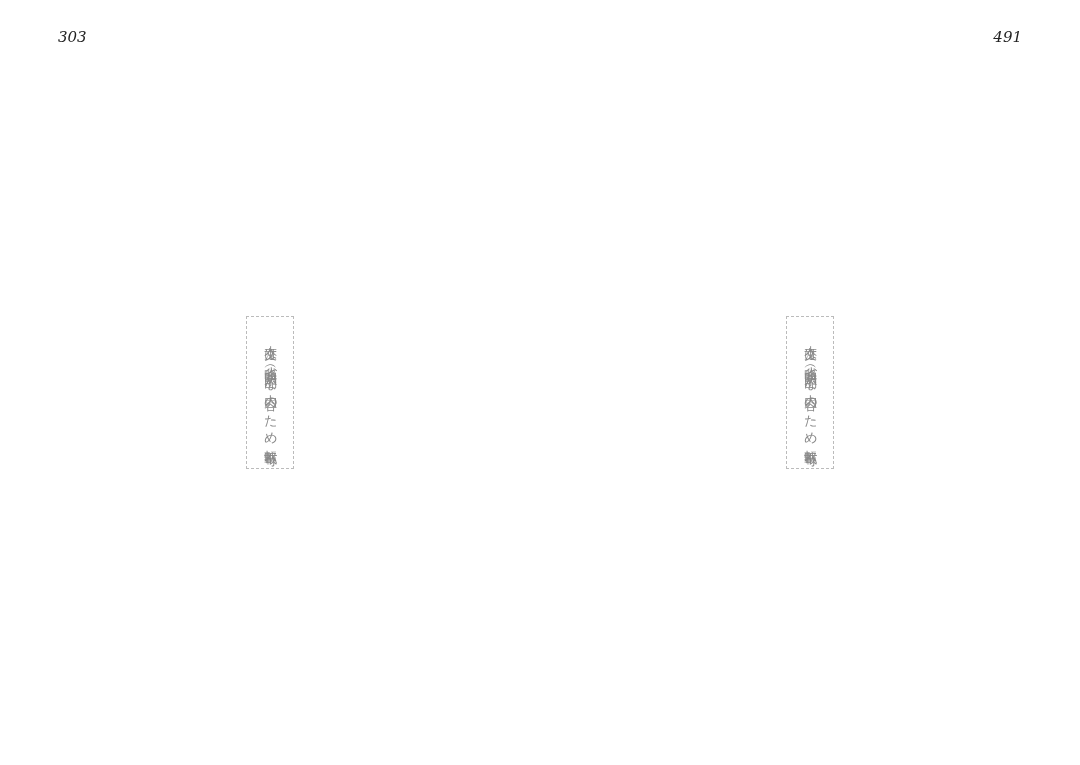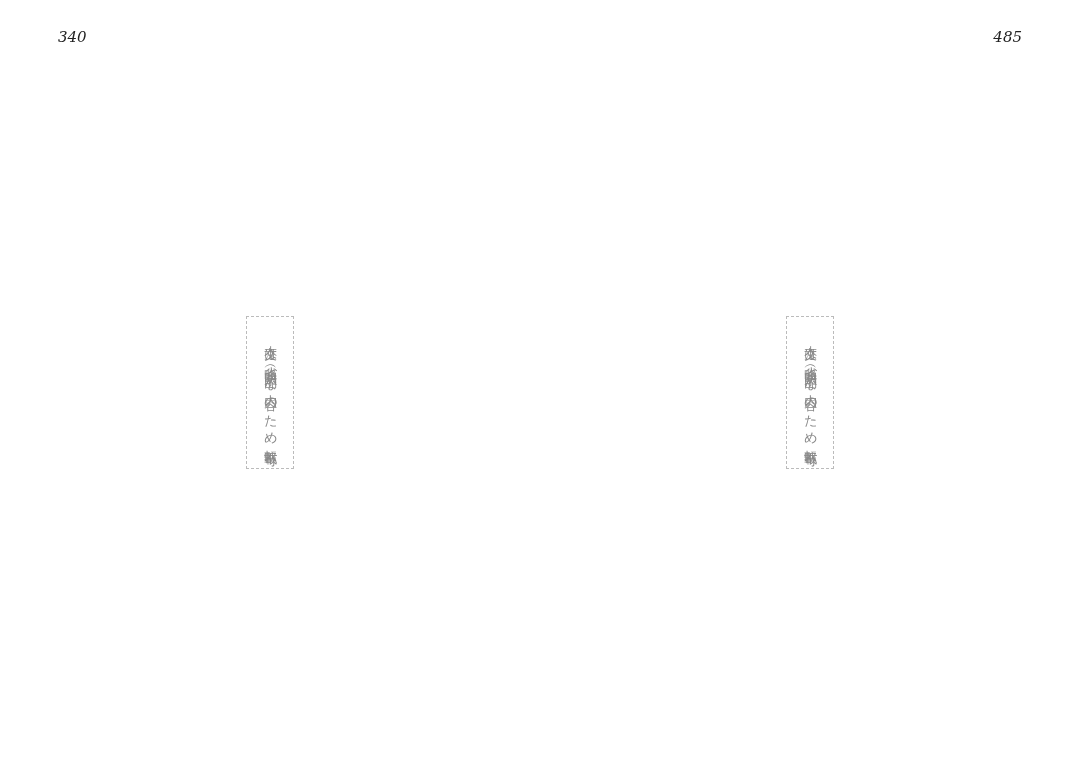--- a/index.html
+++ b/index.html
@@ -14,24 +14,24 @@
     font-size:14px;line-height:2.05;color:#777;letter-spacing:2px;
     display:flex;align-items:center;justify-content:center;}
   .redaction-note{writing-mode:vertical-rl;text-orientation:upright;
     border:1px dashed #bbb;padding:18px 10px;color:#888;font-size:13px;}
 </style>
 </head>
 <body>
 
 <div class="spread">
   <div class="page page-left">
-    <div class="page-number">340</div>
+    <div class="page-number">303</div>
     <div class="text-area">
       <span class="redaction-note">本文は省略（明示的な内容のため転載不可）</span>
     </div>
   </div>
   <div class="page page-right">
-    <div class="page-number">485</div>
+    <div class="page-number">491</div>
     <div class="text-area">
       <span class="redaction-note">本文は省略（明示的な内容のため転載不可）</span>
     </div>
   </div>
 </div>
 
 </body></html>

